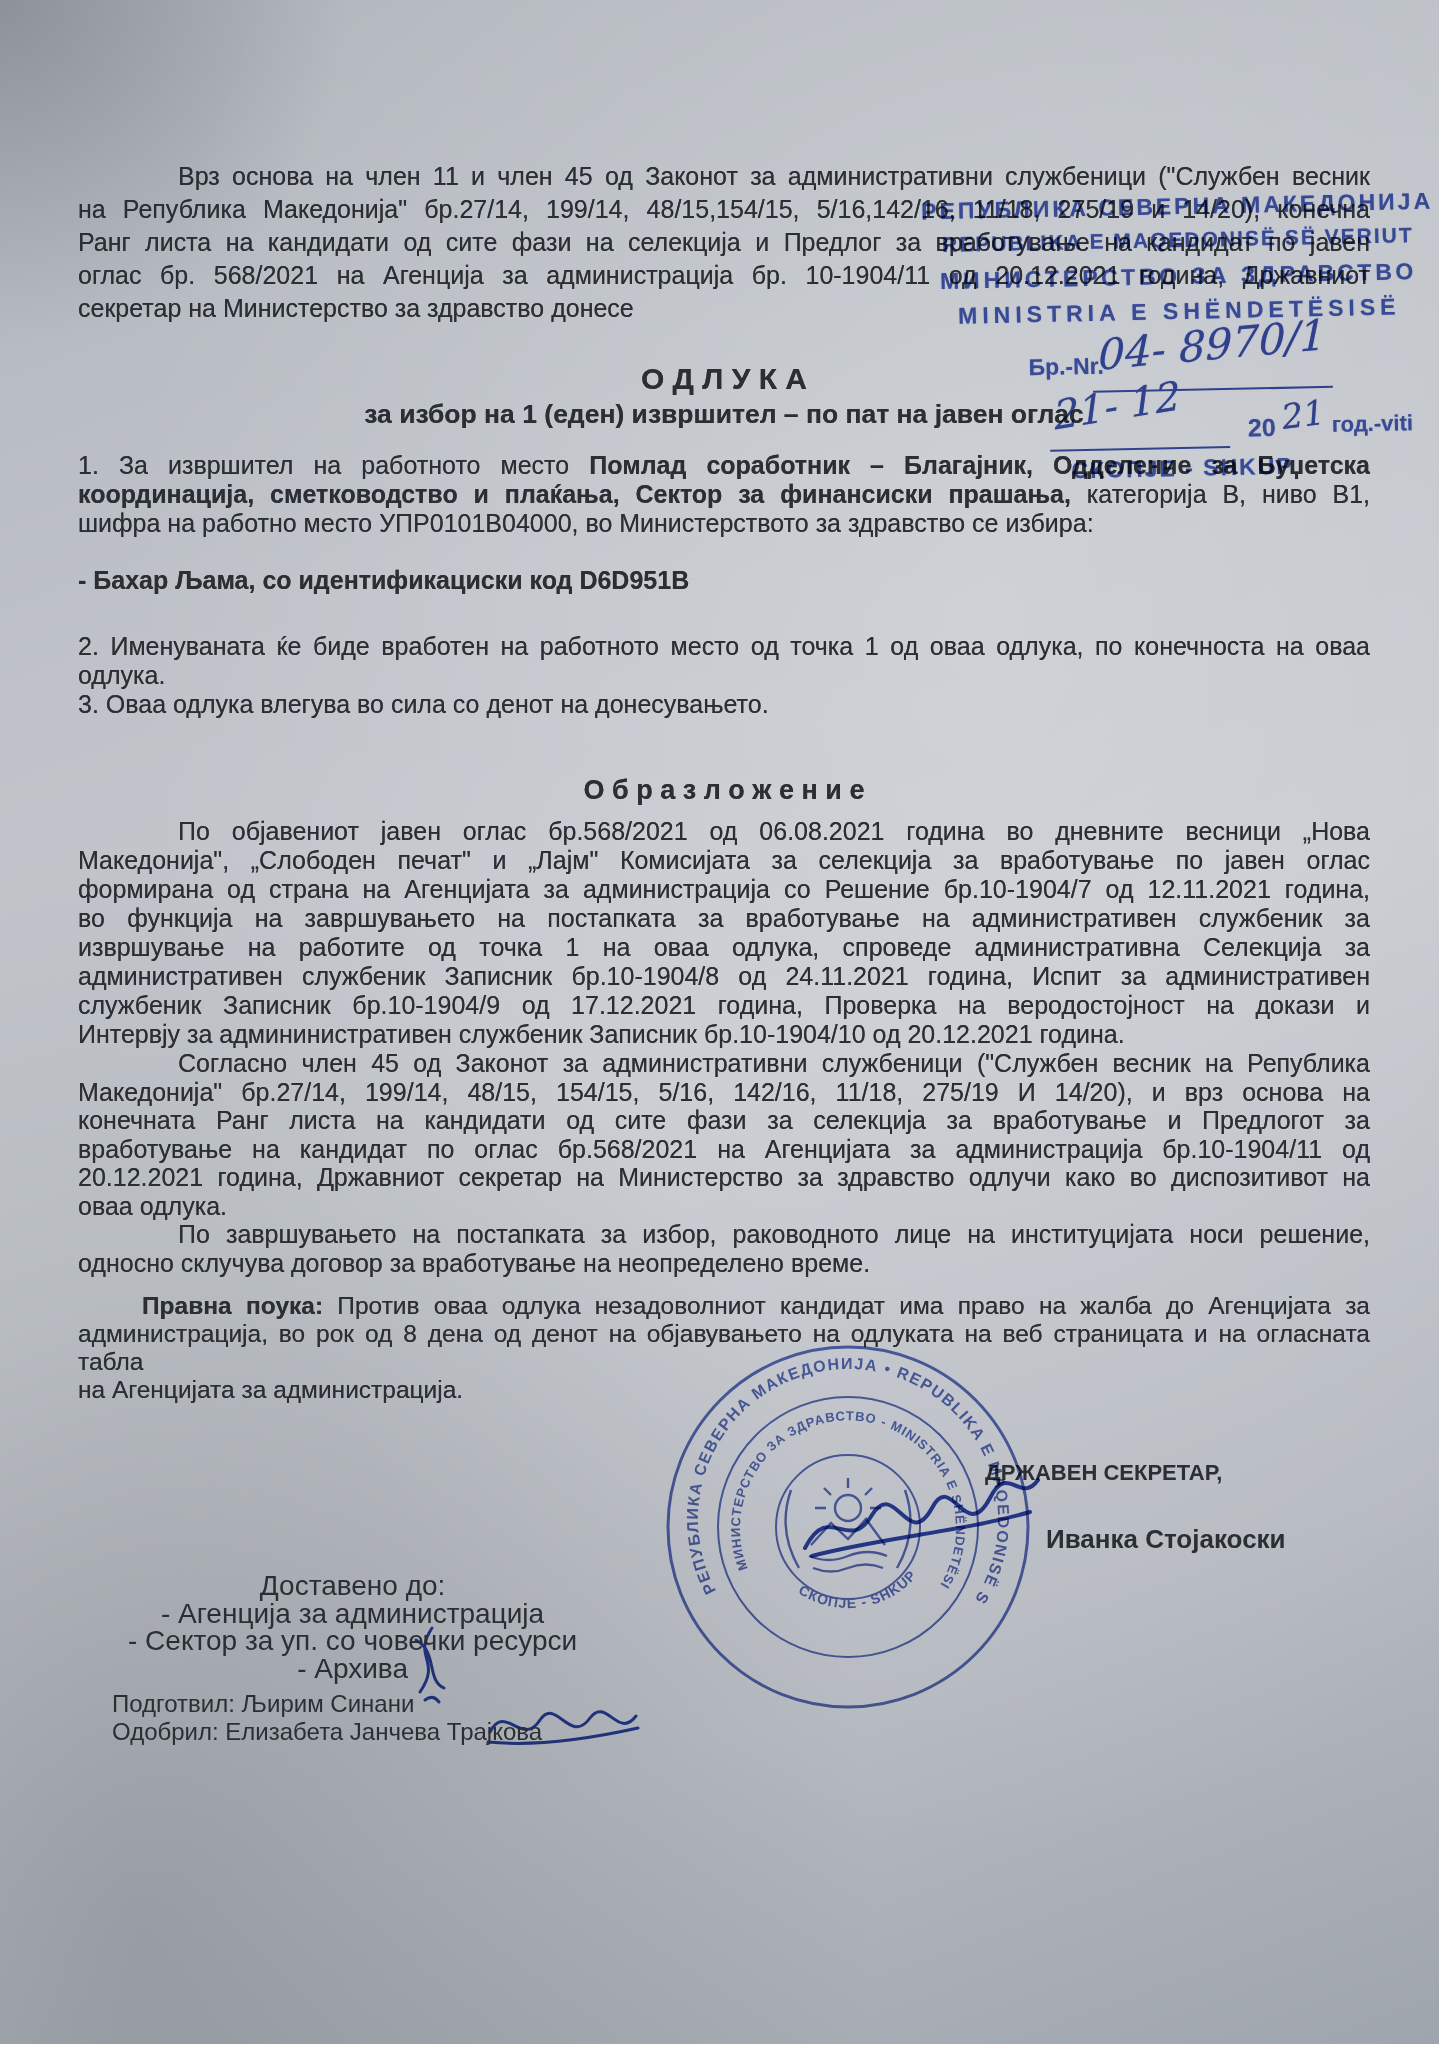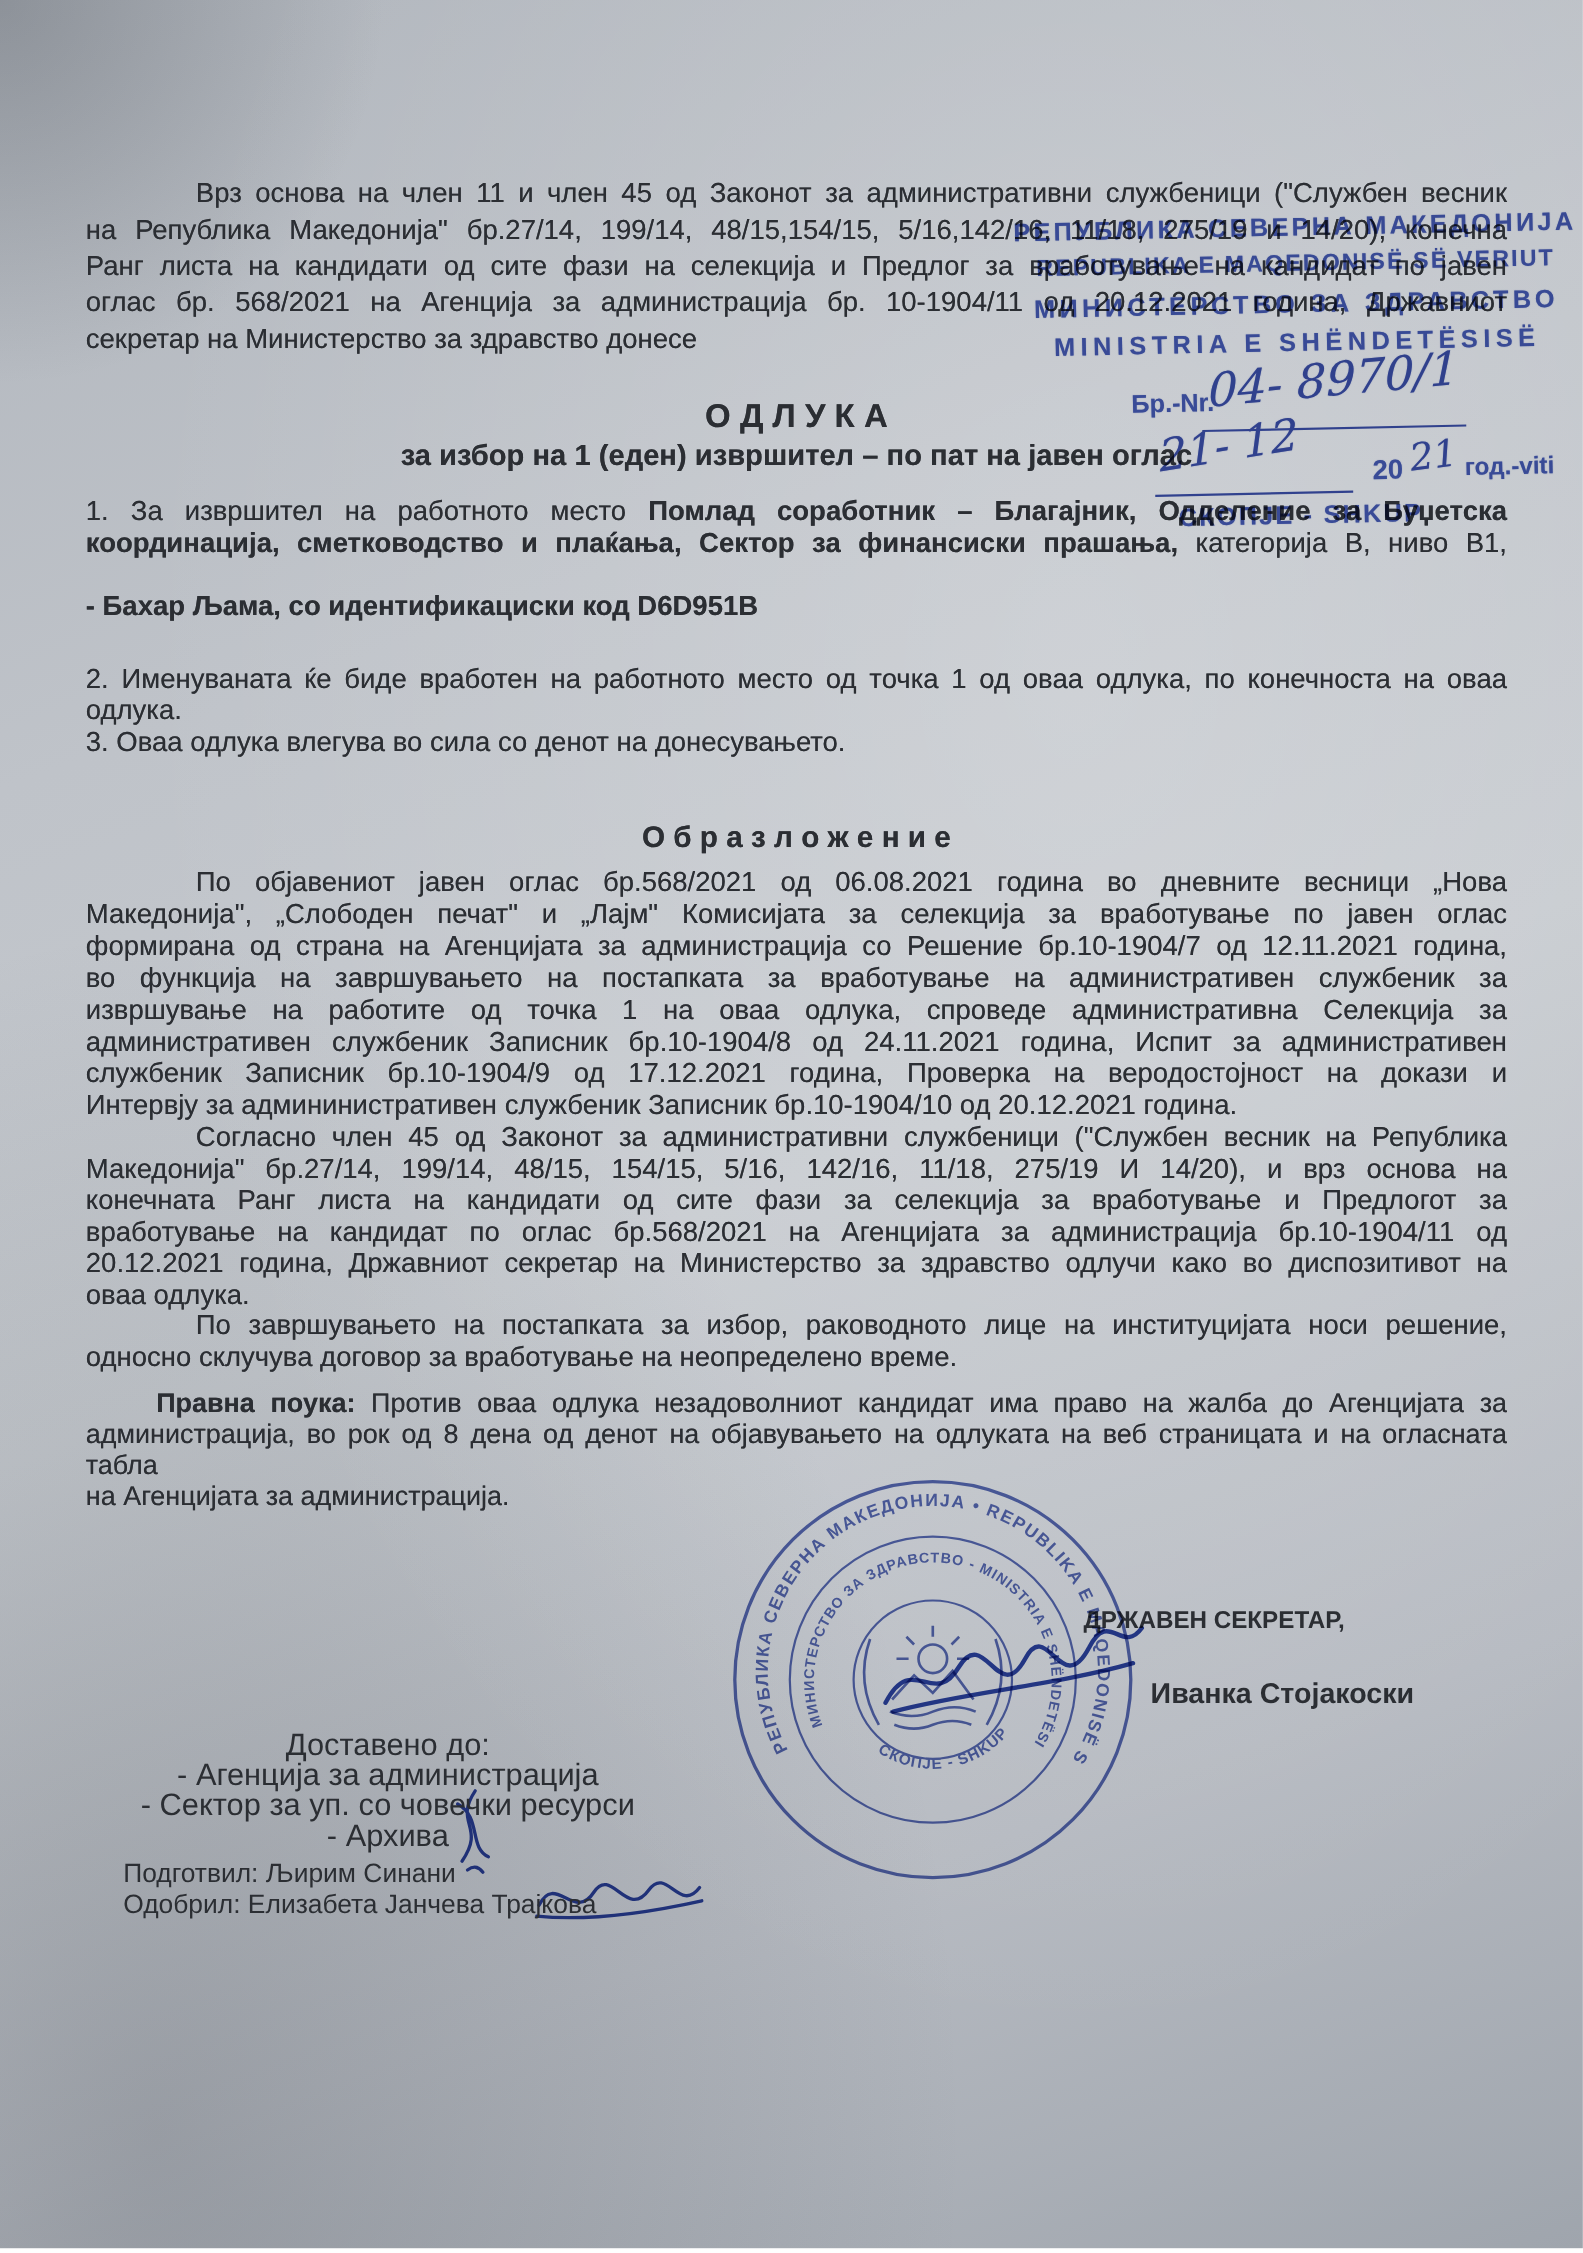--- a/index.html
+++ b/index.html
@@ -96,20 +96,21 @@
     <div class="doc-title">
       <span class="ln center">О Д Л У К А</span>
     </div>
     <div class="doc-subtitle">
       <span class="ln center">за избор на 1 (еден) извршител – по пат на јавен оглас</span>
     </div>
 
     <div class="point1">
       <span class="ln"><span>1. За извршител на работното место </span><span class="b">Помлад соработник – Благајник, Одделение за Буџетска</span></span>
       <span class="ln"><span class="b">координација, сметководство и плаќања, Сектор за финансиски прашања,</span><span> категорија В, ниво В1,</span></span>
+      <span class="ln last">шифра на работно место УПР0101В04000, во Министерството за здравство се избира:</span>
     </div>
 
     <div class="selected">
       <span class="ln last">- Бахар Љама, со идентификациски код D6D951B</span>
     </div>
 
     <div class="point23 point2">
       <span class="ln">2. Именуваната ќе биде вработен на работното место од точка 1 од оваа одлука, по конечноста на оваа</span>
       <span class="ln last">одлука.</span>
     </div>

